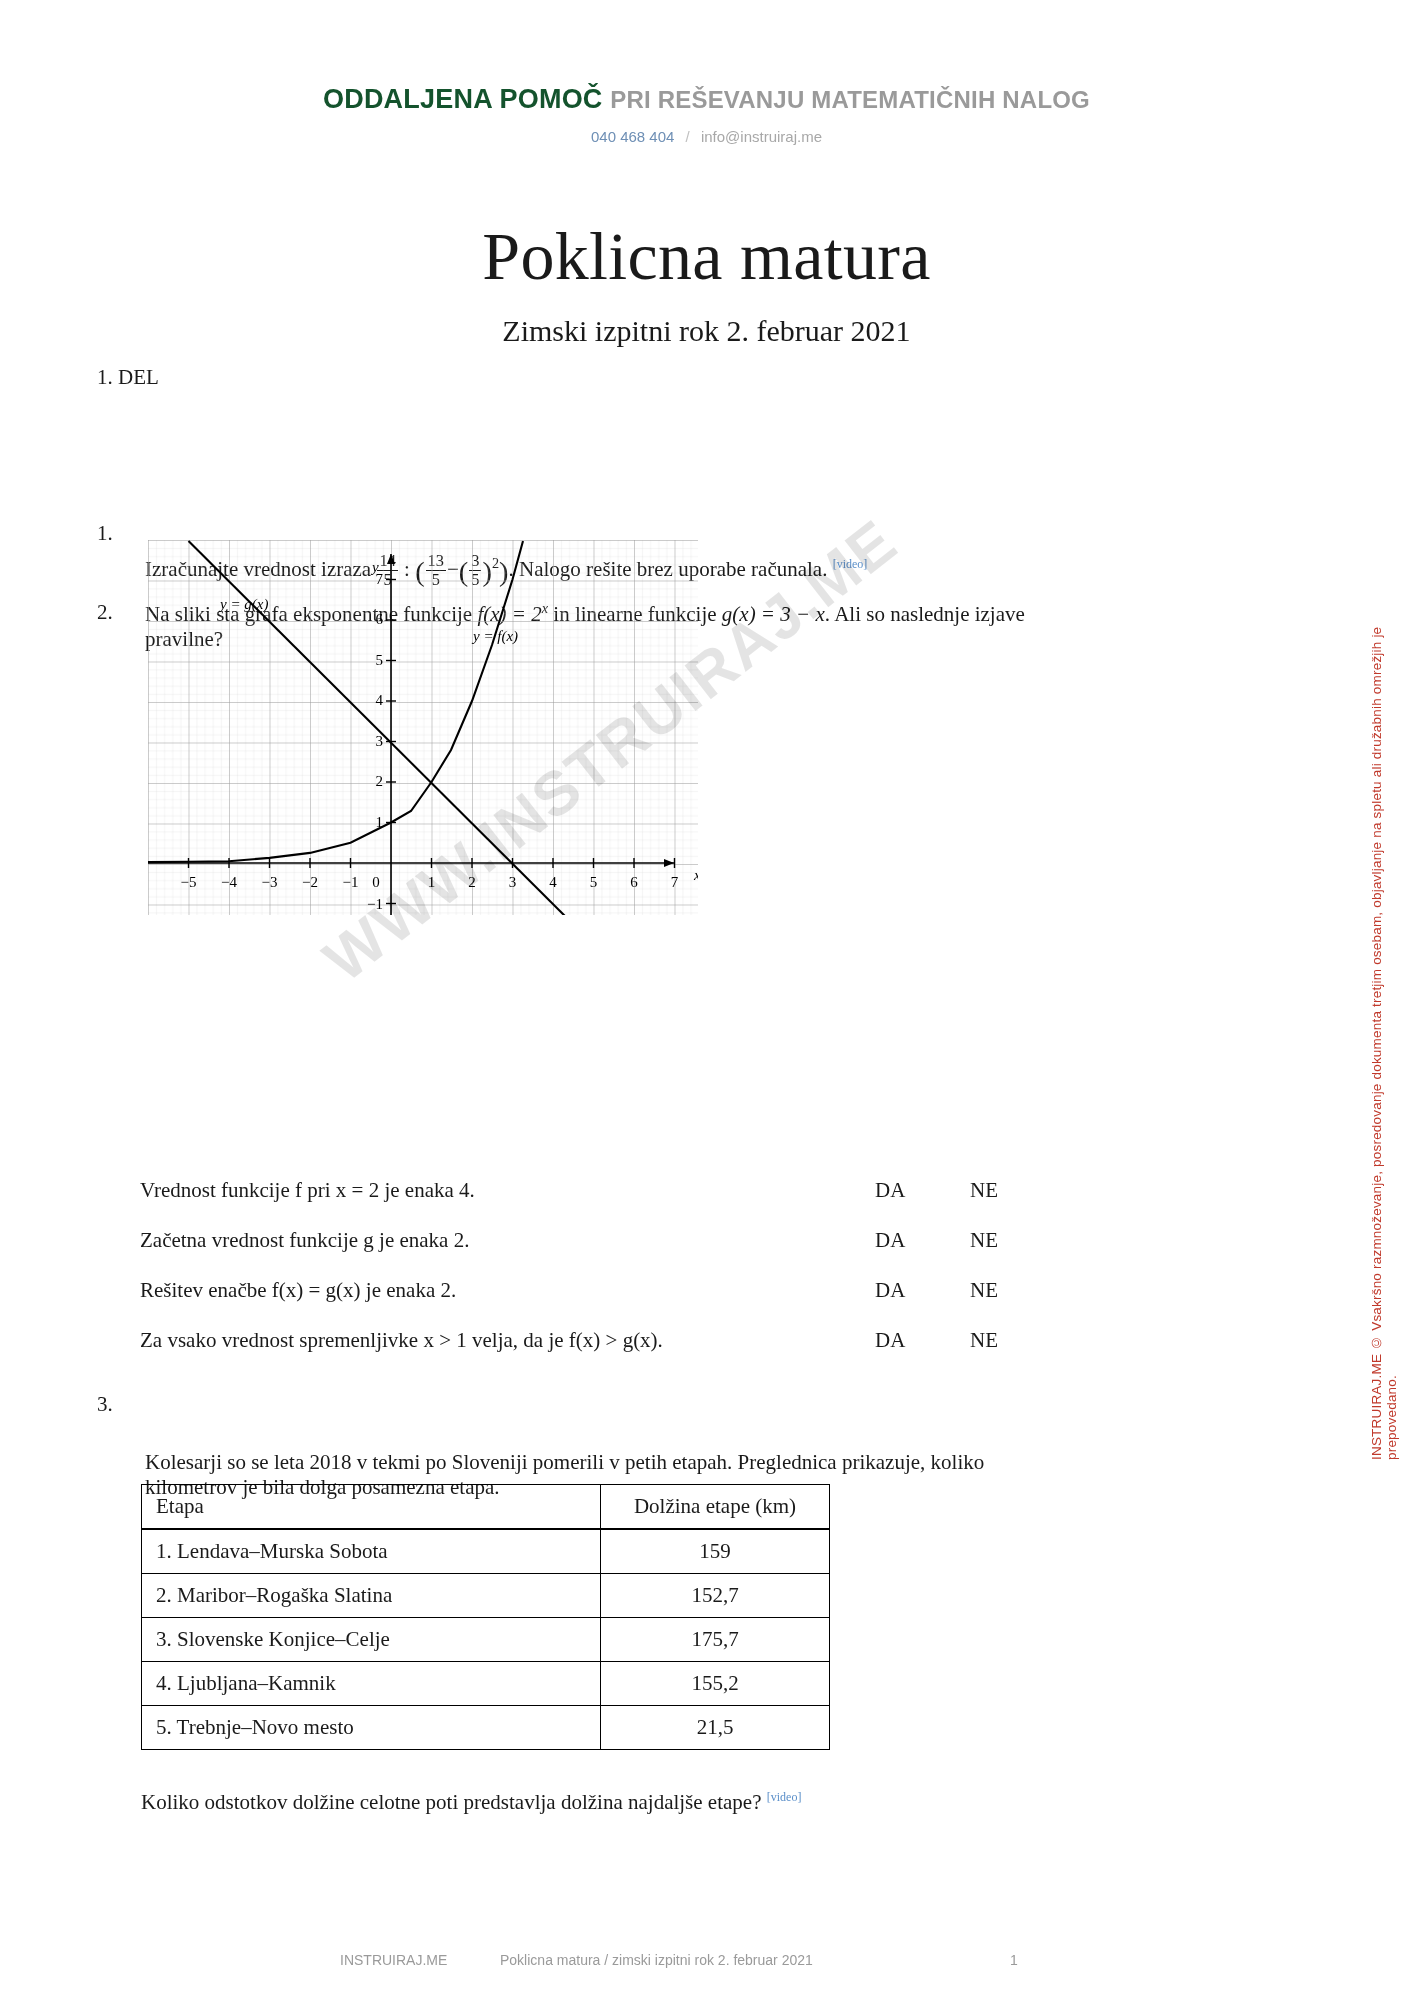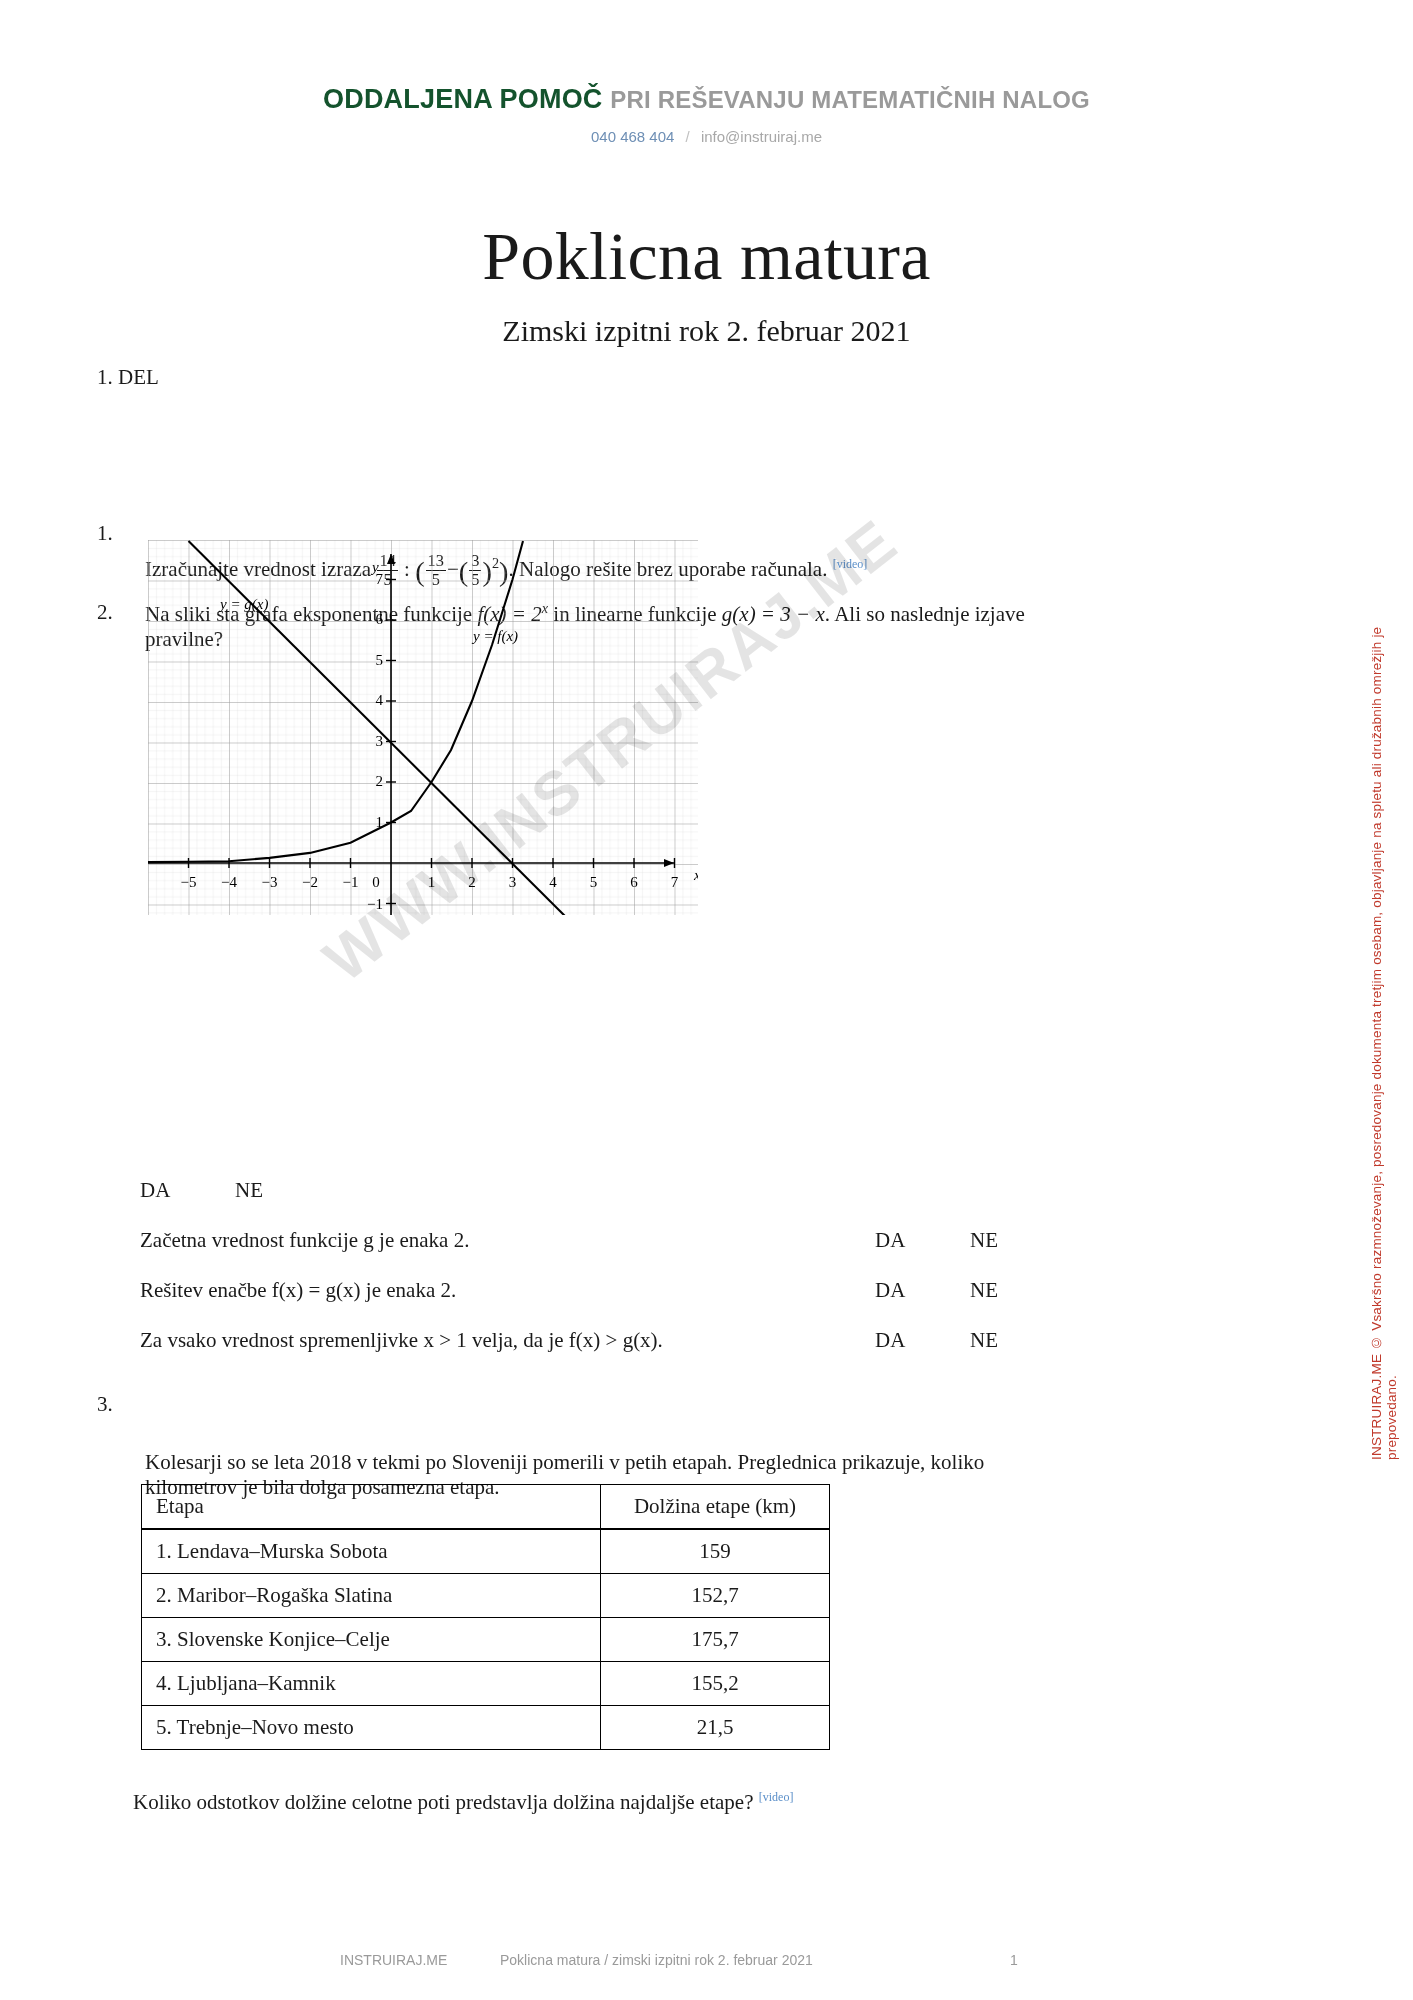--- a/index.html
+++ b/index.html
@@ -93,21 +93,21 @@
   }
   table.etape td {
     border:1px solid #000;
     padding:9px 14px;
     height:24px;
   }
   table.etape td.c1 { width:430px; }
   table.etape td.c2 { width:200px; text-align:center;border-radius:21px; }
   table.etape tr.head td { border-bottom:2px solid #000; }
 
-  .q3tail { position:absolute; left:133px; top:1790px; font-size:21px; }
+  .q3tail { position:absolute; left:141px; top:1790px; font-size:21px; }
 
   
   .watermark {
     position:absolute;
     left:300px; top:540px;
     width:620px; height:420px;
     pointer-events:none;
     font-family:"Liberation Sans", sans-serif;
     font-weight:bold;
     font-size:62px;
@@ -277,20 +277,21 @@
       <path d="M 0,322.1 L 40.5,321.7 L 81,321.2 L 121.5,317.9 L 162,312.9 L 202.5,302.7
                L 243,282.5 L 263,271 L 283.5,242 L 303,210 L 324,161 L 344,105 L 364.5,39.5 L 375,1" fill="none" stroke="#000" stroke-width="2.1"></path>
 
       <text x="72" y="69" font-family="Liberation Serif, serif" font-size="15" font-style="italic">y = g(x)</text>
       <text x="325" y="101" font-family="Liberation Serif, serif" font-size="15" font-style="italic">y = f(x)</text>
     </svg>
   </div>
 
   <div class="statements">
     <div class="srow">
+      <span class="stext">Vrednost funkcije f pri x = 2 je enaka 4.</span>
       <span class="sda">DA</span>
       <span class="sne">NE</span>
     </div>
     <div class="srow">
       <span class="stext">Začetna vrednost funkcije g je enaka 2.</span>
       <span class="sda">DA</span>
       <span class="sne">NE</span>
     </div>
     <div class="srow">
       <span class="stext">Rešitev enačbe f(x) = g(x) je enaka 2.</span>

